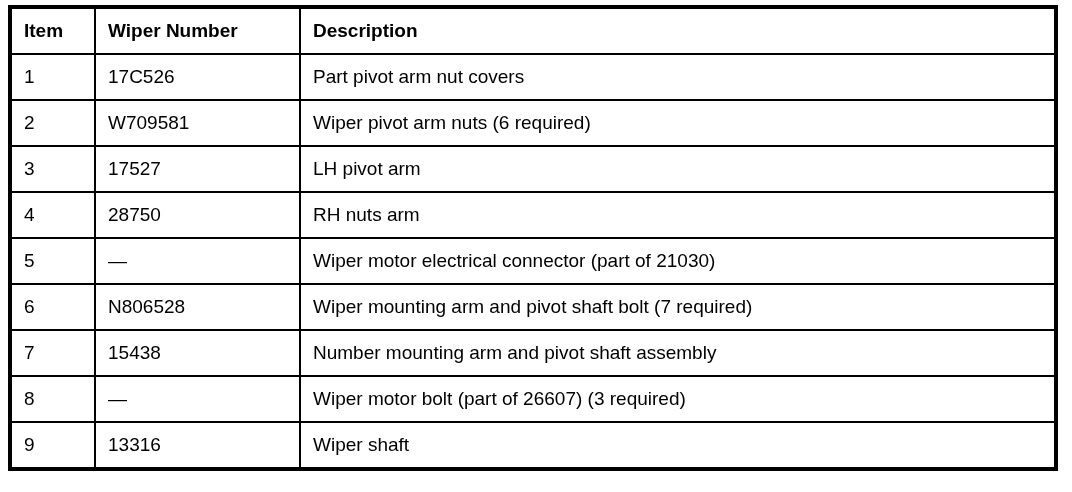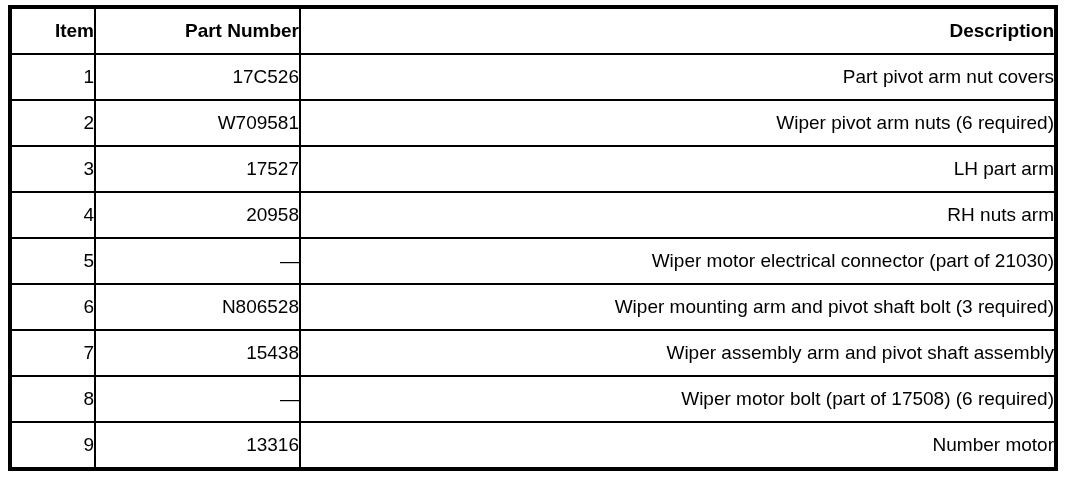--- a/index.html
+++ b/index.html
@@ -26,21 +26,21 @@
     border-collapse: collapse;
     table-layout: fixed;
     border: 4px solid #000000;
     background: #ffffff;
   }
   table.parts-table th,
   table.parts-table td {
     border: 2px solid #000000;
     height: 44px;
     padding: 0 0 0 12px;
-    text-align: right;
+    text-align: left;
     vertical-align: middle;
     font-size: 19px;
     line-height: 1.2;
     white-space: nowrap;
     overflow: hidden;
   }
   table.parts-table th {
     font-weight: bold;
   }
   col.col-item { width: 85px; }
@@ -53,66 +53,66 @@
 <div class="page">
   <table class="parts-table">
     <colgroup>
       <col class="col-item">
       <col class="col-part">
       <col class="col-desc">
     </colgroup>
     <thead>
       <tr>
         <th>Item</th>
-        <th>Part Number</th>
+        <th>Wiper Number</th>
         <th>Description</th>
       </tr>
     </thead>
     <tbody>
 
     <tr>
           <td>1</td>
           <td>17C526</td>
           <td>Part pivot arm nut covers</td>
         </tr>
         <tr>
           <td>2</td>
           <td>W709581</td>
           <td>Wiper pivot arm nuts (6 required)</td>
         </tr>
         <tr>
           <td>3</td>
           <td>17527</td>
-          <td>LH part arm</td>
+          <td>LH pivot arm</td>
         </tr>
         <tr>
           <td>4</td>
-          <td>20958</td>
+          <td>28750</td>
           <td>RH nuts arm</td>
         </tr>
         <tr>
           <td>5</td>
           <td>—</td>
           <td>Wiper motor electrical connector (part of 21030)</td>
         </tr>
         <tr>
           <td>6</td>
           <td>N806528</td>
-          <td>Wiper mounting arm and pivot shaft bolt (3 required)</td>
+          <td>Wiper mounting arm and pivot shaft bolt (7 required)</td>
         </tr>
         <tr>
           <td>7</td>
           <td>15438</td>
-          <td>Wiper assembly arm and pivot shaft assembly</td>
+          <td>Number mounting arm and pivot shaft assembly</td>
         </tr>
         <tr>
           <td>8</td>
           <td>—</td>
-          <td>Wiper motor bolt (part of 17508) (6 required)</td>
+          <td>Wiper motor bolt (part of 26607) (3 required)</td>
         </tr>
         <tr>
           <td>9</td>
           <td>13316</td>
-          <td>Number motor</td>
+          <td>Wiper shaft</td>
         </tr>
       </tbody>
   </table>
 </div>
 
 </body></html>

